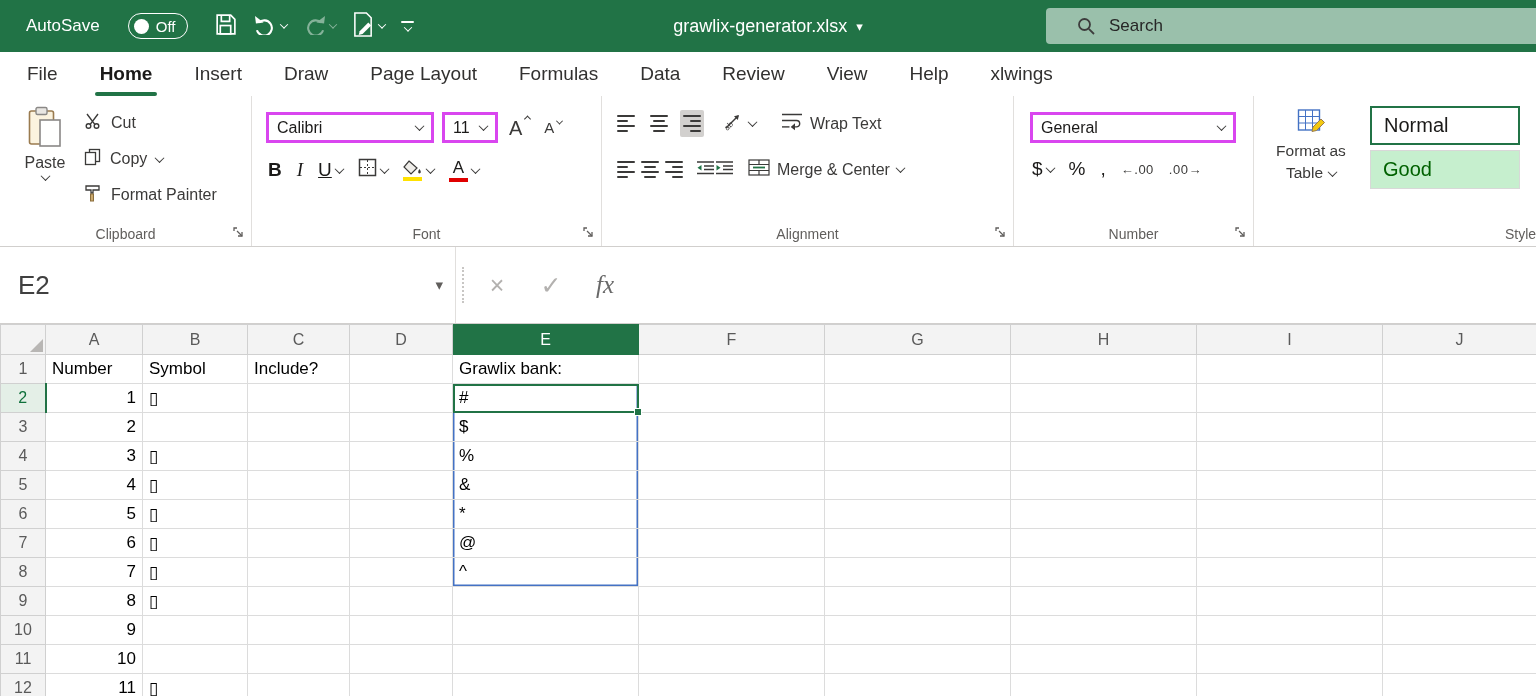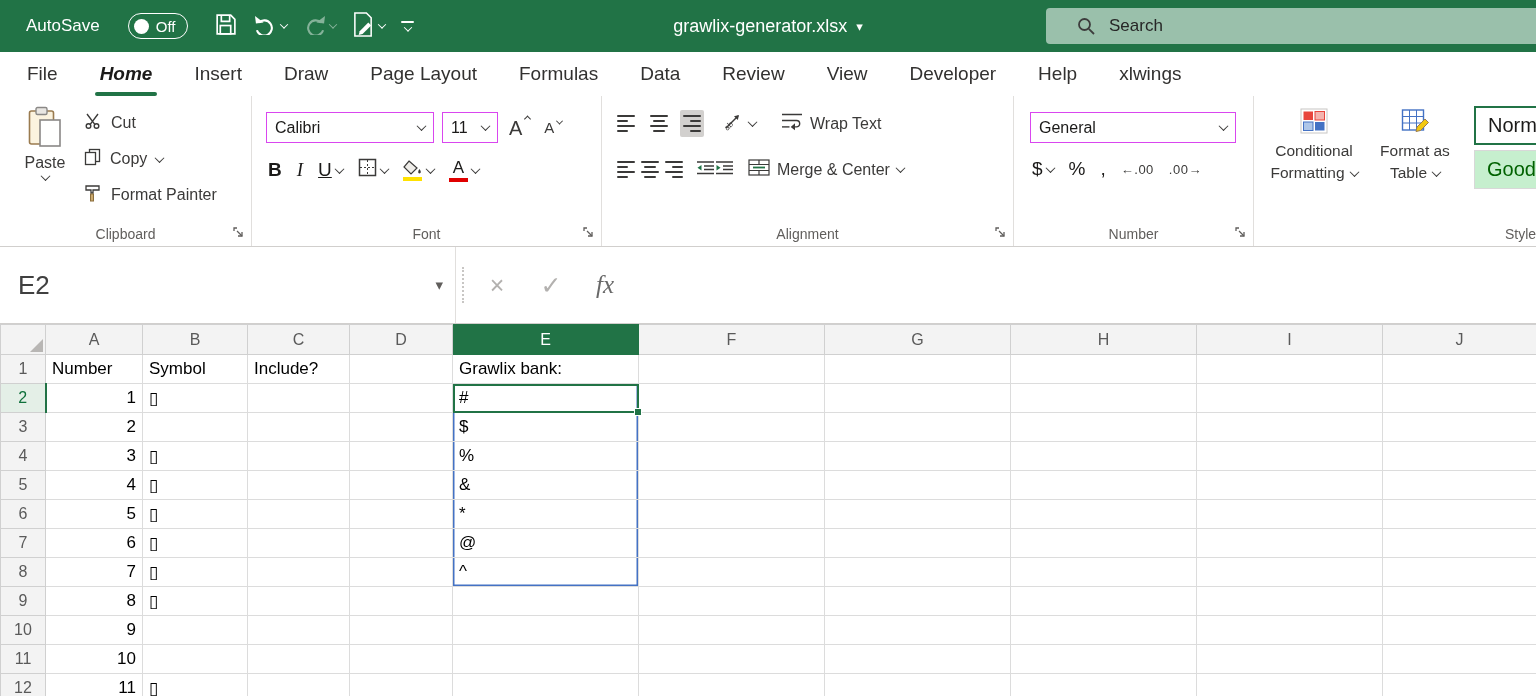--- a/index.html
+++ b/index.html
@@ -21,37 +21,37 @@
 
 
 .chev{display:inline-block;width:7px;height:7px;border-right:1.6px solid #3b3a39;border-bottom:1.6px solid #3b3a39;transform:rotate(45deg) translate(-1px,-1px);}
 .chev.w{border-color:#fff;width:6px;height:6px;}
 .chev.up{transform:rotate(-135deg) translate(1px,1px);}
 .chev.tiny{width:5px;height:5px;}
 
 
 .tabs{height:44px;display:flex;align-items:stretch;padding-left:6px;font-size:19px;color:#323130;background:#fff;}
 .tab{display:flex;align-items:center;padding:0 21px;position:relative;}
-.tab.active{font-weight:700;color:#1b1a19;font-style:italic;}
+.tab.active{font-weight:700;color:#1b1a19;}
 .tab.active::after{content:"";position:absolute;left:16px;right:16px;bottom:0;height:4px;border-radius:2px;background:#217346;}
 
 
 .ribbon{height:151px;display:flex;background:#fff;border-bottom:1px solid #d1cfcd;overflow:hidden;color:#3b3a39;position:relative;}
 .rgroup{position:relative;border-right:1px solid #e1dfdd;flex:none;height:100%;}
 .glabel{position:absolute;bottom:4px;left:0;right:0;text-align:center;font-size:14px;color:#605e5c;white-space:nowrap;}
 .launcher{position:absolute;right:6px;bottom:7px;line-height:0;}
 
 .g-clip{width:252px;}
 .paste{position:absolute;left:14px;top:10px;width:62px;display:flex;flex-direction:column;align-items:center;font-size:16px;gap:2px;}
 .clip-items{position:absolute;left:84px;top:16px;display:flex;flex-direction:column;gap:14px;font-size:16px;}
 .clip-item{display:flex;align-items:center;gap:9px;white-space:nowrap;}
 
 .g-font{width:350px;}
 .font-row1{position:absolute;left:14px;top:16px;display:flex;align-items:center;gap:8px;}
-.combo{border:1px solid #d946ef;background:#fff;height:31px;display:flex;align-items:center;justify-content:space-between;padding:0 8px;font-size:16px;color:#1b1a19;}
+.combo{border:3px solid #d946ef;background:#fff;height:31px;display:flex;align-items:center;justify-content:space-between;padding:0 8px;font-size:16px;color:#1b1a19;}
 .combo.family{width:168px;}
 .combo.size{width:56px;}
 .combo.general{width:206px;}
 .fontbtn{display:flex;align-items:flex-start;gap:3px;padding:0 3px;font-size:20px;line-height:1;}
 .fontbtn .sm{font-size:15px;}
 .font-row2{position:absolute;left:16px;top:62px;display:flex;align-items:center;gap:15px;font-size:19px;color:#1b1a19;}
 .bld{font-weight:700;}
 .ita{font-style:italic;font-family:"Liberation Serif",serif;}
 .und{text-decoration:underline;}
 .iconbtn{display:flex;align-items:center;gap:4px;}
@@ -177,21 +177,20 @@
 <div class="tabs">
     <div class="tab">File</div>
     <div class="tab active">Home</div>
     <div class="tab">Insert</div>
     <div class="tab">Draw</div>
     <div class="tab">Page Layout</div>
     <div class="tab">Formulas</div>
     <div class="tab">Data</div>
     <div class="tab">Review</div>
     <div class="tab">View</div>
-    <div class="tab">Developer</div>
     <div class="tab">Help</div>
     <div class="tab">xlwings</div>
   </div>
 
 <div class="ribbon">
 
   <div class="rgroup g-clip">
     <div class="paste">
       <span><svg width="36" height="42" viewBox="0 0 36 42">
             <rect x="2.5" y="5" width="24" height="33" rx="2" fill="#fbf3df" stroke="#9a7b4f" stroke-width="1.6"></rect>
@@ -395,34 +394,20 @@
     <div class="glabel">Number</div>
     <span class="launcher"><svg width="12" height="12" viewBox="0 0 12 12" fill="none" stroke="#605e5c" stroke-width="1.3">
           <path d="M1 4V1h3"></path>
           <path d="M4 4l5 5"></path>
           <path d="M9 5v4H5"></path>
         </svg></span>
   </div>
 
   <div class="rgroup g-styles">
     <div class="styles-inner">
-      <div class="stylebtn cf">
-        <span><svg width="28" height="26" viewBox="0 0 28 26">
-              <rect x="1" y="1" width="26" height="24" fill="#fff" stroke="#c8c6c4"></rect>
-              <rect x="3.5" y="3.5" width="9.5" height="8.5" fill="#e8453c"></rect>
-              <rect x="15" y="3.5" width="9.5" height="8.5" fill="#f4b3ae" stroke="#e8453c"></rect>
-              <rect x="3.5" y="14" width="9.5" height="8.5" fill="#aec6e8" stroke="#4472c4"></rect>
-              <rect x="15" y="14" width="9.5" height="8.5" fill="#4472c4"></rect>
-            </svg></span>
-        <span>Conditional</span>
-        <span class="l2row">
-            <span>Formatting</span>
-            <span class="chev"></span>
-          </span>
-      </div>
       <div class="stylebtn fat">
         <span><svg width="28" height="26" viewBox="0 0 28 26" fill="none">
               <rect x="1.5" y="2" width="21" height="20" stroke="#4472c4" stroke-width="1.4"></rect>
               <path d="M1.5 8.5h21M1.5 15h21M8.5 2v20M15.5 2v20" stroke="#4472c4"></path>
               <path d="M16 19l8-8 3.5 3.5-8 8-4.5 1z" fill="#f2c811" stroke="#9a7b4f"></path>
             </svg></span>
         <span>Format as</span>
         <span class="l2row">
             <span>Table</span>
             <span class="chev"></span>

